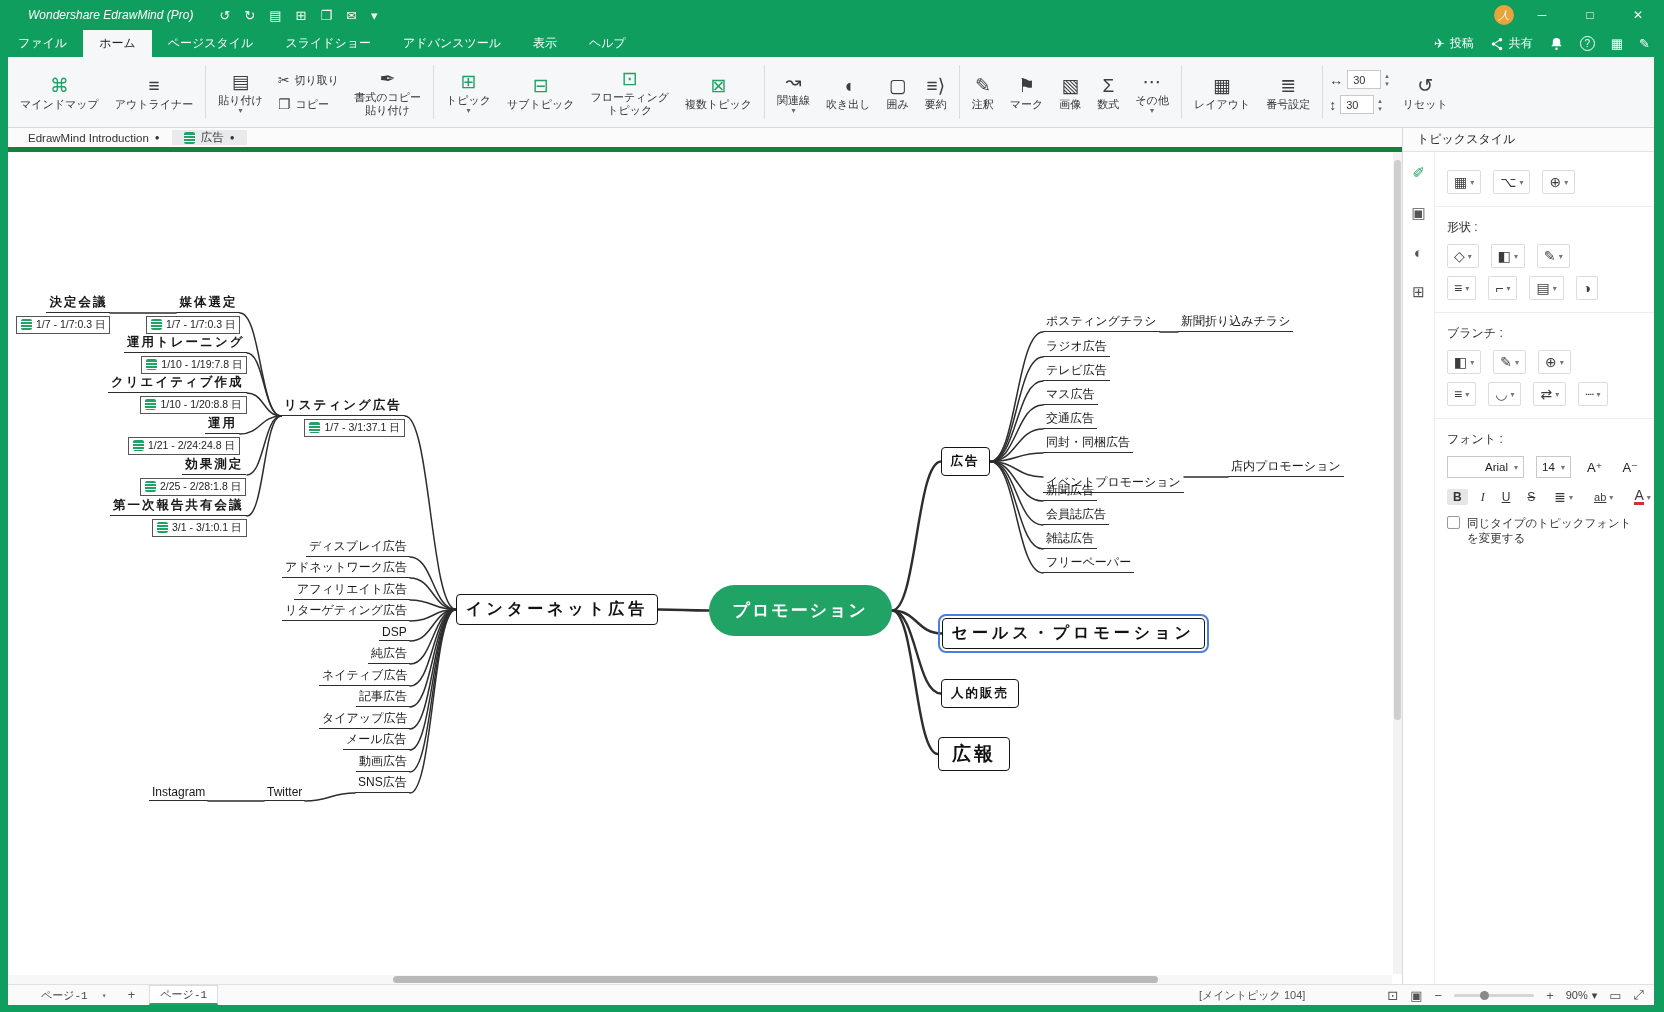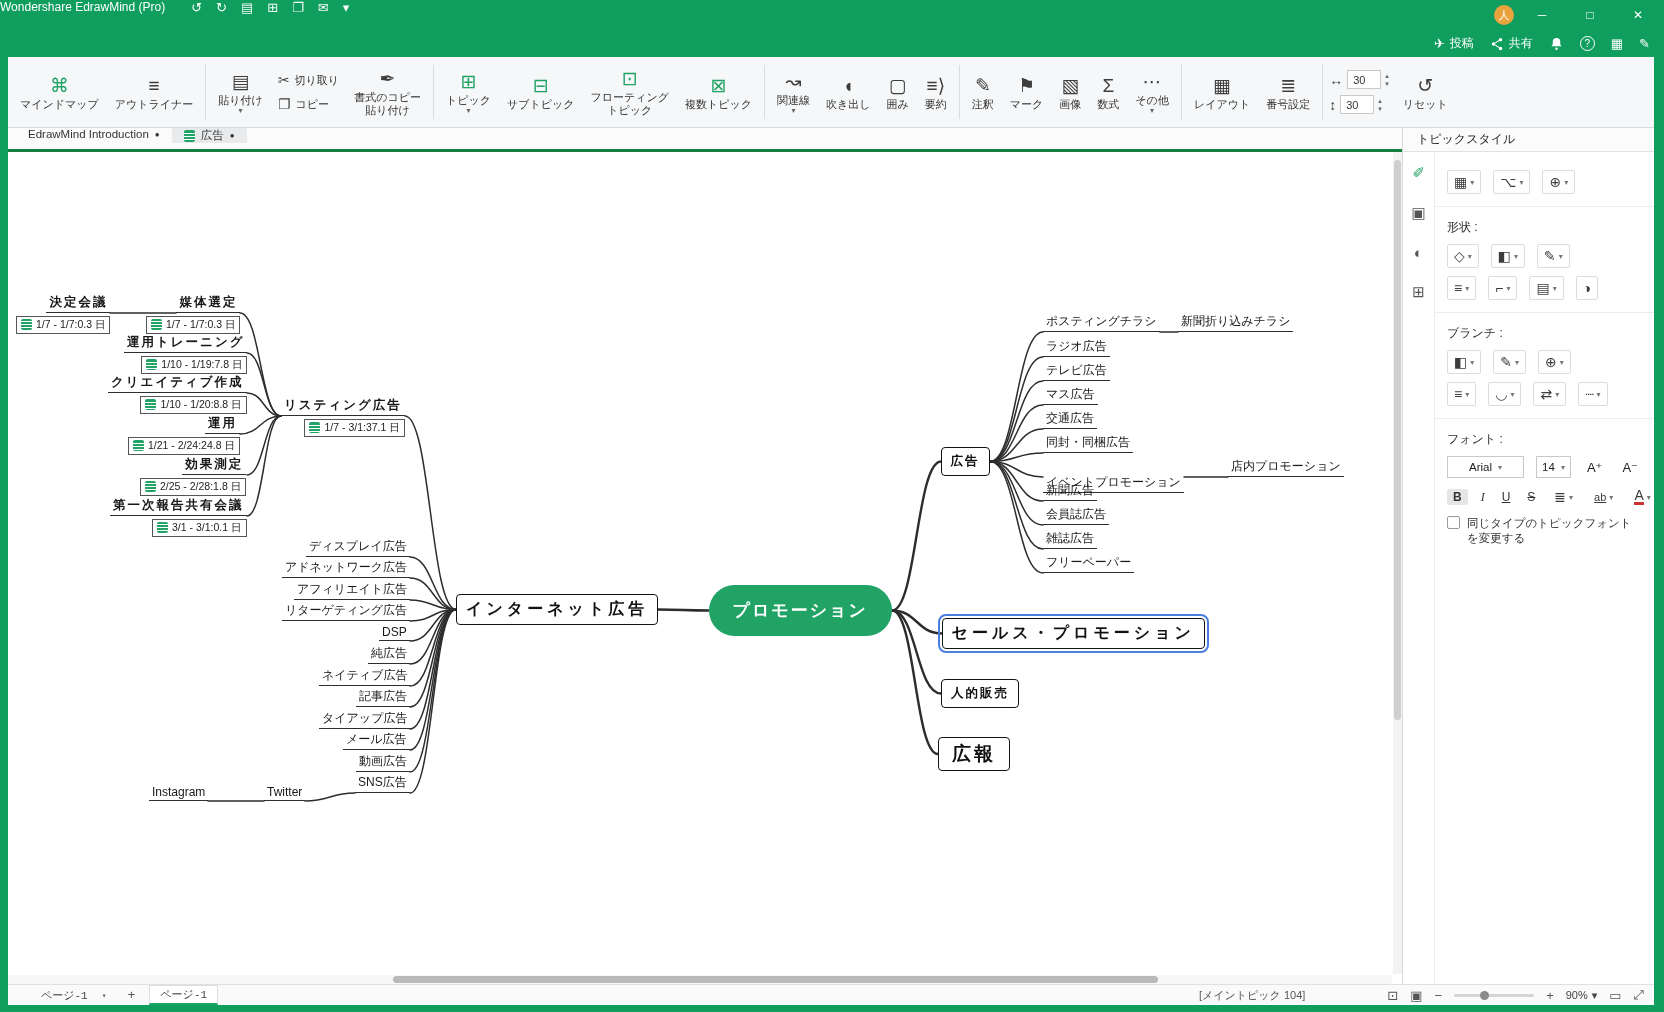--- a/index.html
+++ b/index.html
@@ -6,21 +6,21 @@
     --chrome:#0f9e5e;
     --green:#21a366;
     --selblue:#4a7fdf;
   }
   *{box-sizing:border-box;}
   html,body{margin:0;padding:0;}
   body{font-family:"Liberation Sans","DejaVu Sans",sans-serif;font-size:12px;color:#333;}
   .app{width:1664px;height:1012px;overflow:hidden;background:var(--chrome);display:flex;flex-direction:column;padding-bottom:7px;}
 
   
-  .titlebar{height:30px;display:flex;color:#fff;padding:0 6px 0 0;flex:0 0 auto;}
+  .titlebar{height:30px;display:flex;align-items:center;color:#fff;padding:0 6px 0 28px;flex:0 0 auto;font-style:italic;}
   .ttext{font-size:12px;margin-right:26px;}
   .tico{display:flex;gap:14px;font-size:13px;opacity:.95;}
   .tico span{cursor:default;}
   .tright{margin-left:auto;display:flex;align-items:center;gap:8px;}
   .avatar{width:20px;height:20px;border-radius:50%;background:#e8a33d;color:#fff;font-size:11px;display:flex;align-items:center;justify-content:center;}
   .winbtn{width:40px;height:26px;display:flex;align-items:center;justify-content:center;font-size:12px;color:#fff;}
 
   
   .menubar{height:27px;display:flex;align-items:stretch;color:#fff;flex:0 0 auto;padding-left:2px;}
   .mtabs{display:flex;align-items:stretch;}
@@ -48,21 +48,21 @@
   .ric2{font-size:14px;color:#3e3e3e;}
   .spinrow{display:flex;align-items:center;gap:4px;}
   .spic{font-size:14px;color:#3e3e3e;}
   .spval{width:34px;height:19px;border:1px solid #c9c9c9;background:#fff;font-size:11px;display:flex;align-items:center;padding-left:5px;}
   .sparrows{display:flex;flex-direction:column;font-size:7px;color:#666;line-height:8px;}
   .spingroup{display:flex;flex-direction:column;justify-content:center;gap:6px;padding:0 4px;}
 
   
   .mainrow{flex:1;display:flex;min-height:0;}
   .canvascol{width:1394px;display:flex;flex-direction:column;min-width:0;}
-  .doctabs{height:24px;background:#fbfbfb;border-bottom:3px solid #15803d;display:flex;align-items:flex-start;padding-left:8px;flex:0 0 auto;}
+  .doctabs{height:24px;background:#fbfbfb;border-bottom:5px solid #15803d;display:flex;align-items:center;padding-left:8px;flex:0 0 auto;}
   .dtab{display:flex;align-items:center;gap:6px;padding:0 12px;font-size:11.5px;color:#333;cursor:default;}
   .dtab.active{background:#e8eaec;}
   .docicon{width:11px;height:12px;border-radius:2px;background:linear-gradient(to bottom,var(--green) 0 3px,#fff 3px 4px,var(--green) 4px 6px,#fff 6px 7px,var(--green) 7px 9px,#fff 9px 10px,var(--green) 10px);}
   .dtdot{font-size:8px;color:#333;}
 
   
   .canvaswrap{flex:1;position:relative;overflow:hidden;background:#fff;}
   .mmcanvas{position:absolute;inset:0;}
   .mmsvg{position:absolute;left:0;top:0;}
   .mm{position:absolute;display:flex;flex-direction:column;white-space:nowrap;}
@@ -89,21 +89,21 @@
   .phead{height:24px;border-bottom:1px solid #e2e2e2;display:flex;align-items:center;padding:0 14px;font-size:12px;color:#222;flex:0 0 auto;background:#fbfbfb;}
   .pbody{flex:1;display:flex;min-height:0;}
   .pstrip{width:32px;border-right:1px solid #ececec;display:flex;flex-direction:column;align-items:center;padding-top:12px;gap:22px;font-size:15px;color:#555;flex:0 0 auto;}
   .pstrip .active-ic{color:var(--green);}
   .pcontent{flex:1;padding:10px 12px;overflow:hidden;}
   .prow{display:flex;align-items:center;gap:12px;margin:8px 0;}
   .pbtn{display:inline-flex;align-items:center;gap:3px;border:1px solid #dcdcdc;border-radius:2px;padding:3px 6px;font-size:14px;color:#3c3c3c;background:#fff;}
   .pbtn .pc{font-size:8px;color:#777;}
   .psep{height:1px;background:#ececec;margin:12px -12px;}
   .plabel{font-size:12px;color:#2f2f2f;margin:6px 0 2px;}
-  .fsel{border:1px solid #c9c9c9;background:#fff;height:22px;display:flex;align-items:center;justify-content:center;padding:0 5px;font-size:11.5px;color:#222;}
+  .fsel{border:1px solid #c9c9c9;background:#fff;height:22px;display:flex;align-items:center;justify-content:flex-end;padding:0 5px;font-size:11.5px;color:#222;}
   .fsel .pc{font-size:8px;color:#777;margin-left:6px;}
   .fsel.family{width:104px;}
   .fsel.size{width:42px;}
   .fbtn{font-size:13px;color:#222;padding:2px 4px;border-radius:2px;}
   .fstyle{gap:9px;}
   .fb-b{font-weight:bold;background:#e4e6e8;border-radius:2px;padding:1px 6px;}
   .fb-i{font-style:italic;font-family:"Liberation Serif",serif;padding:1px 4px;}
   .fb-u{text-decoration:underline;padding:1px 4px;}
   .fb-s{text-decoration:line-through;padding:1px 4px;}
   .cb{width:13px;height:13px;border:1px solid #9a9a9a;background:#fff;border-radius:2px;flex:0 0 auto;}
@@ -141,20 +141,29 @@
     </div>
     <div class="tright">
       <div class="avatar">人</div>
       <div class="winbtn">─</div>
       <div class="winbtn">□</div>
       <div class="winbtn">✕</div>
     </div>
   </div>
 
   <div class="menubar">
+    <div class="mtabs">
+      <div class="mtab">ファイル</div>
+      <div class="mtab active">ホーム</div>
+      <div class="mtab">ページスタイル</div>
+      <div class="mtab">スライドショー</div>
+      <div class="mtab">アドバンスツール</div>
+      <div class="mtab">表示</div>
+      <div class="mtab">ヘルプ</div>
+    </div>
     <div class="mright">
       <div class="mbtn">
         <span class="micon">✈</span>
         <span>投稿</span>
       </div>
       <div class="mbtn">
         <svg width="14" height="14" viewBox="0 0 16 16">
             <circle cx="12" cy="3" r="2" fill="#fff"></circle>
             <circle cx="4" cy="8" r="2" fill="#fff"></circle>
             <circle cx="12" cy="13" r="2" fill="#fff"></circle>

